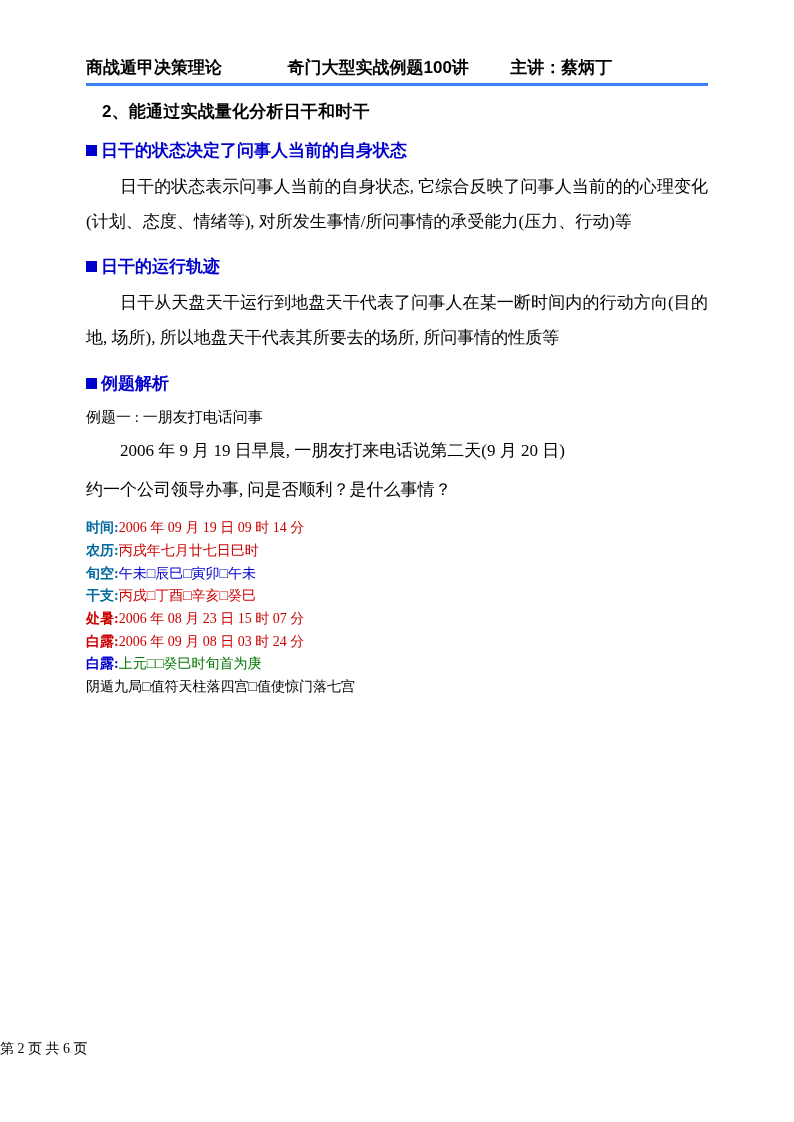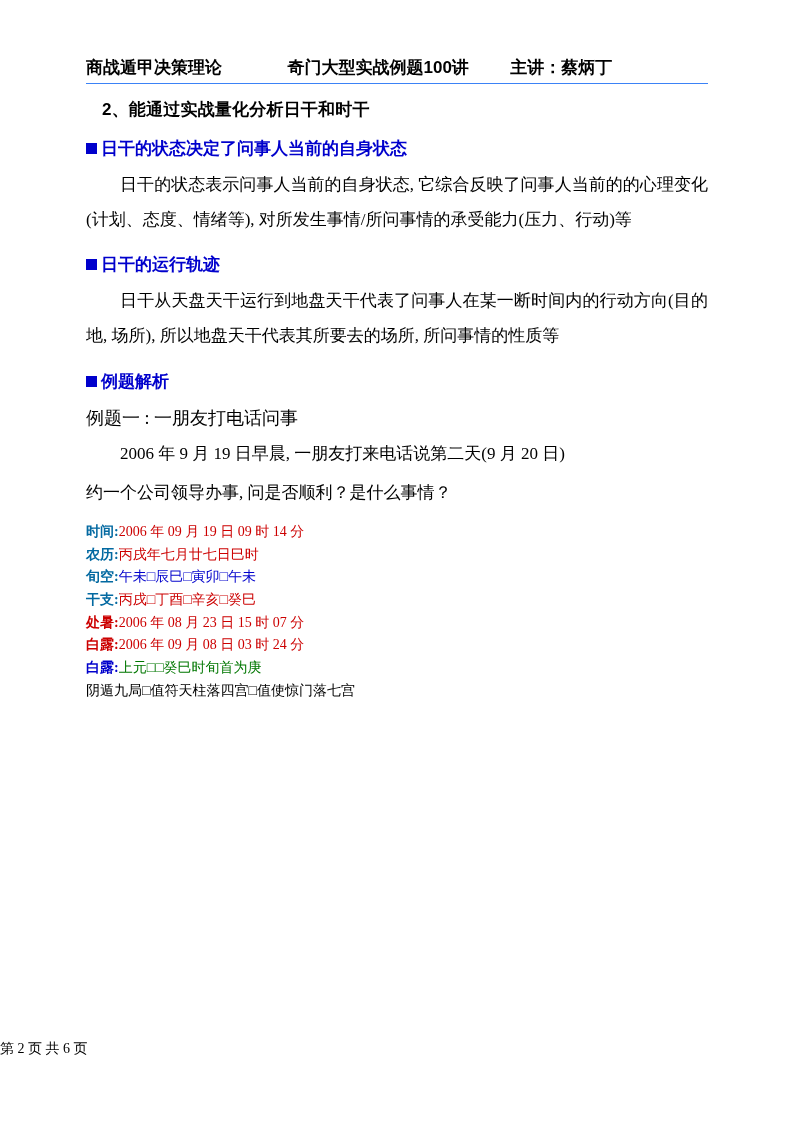--- a/index.html
+++ b/index.html
@@ -19,21 +19,21 @@
     position: absolute;
     left: 0; top: 0;
     width: 794px;
     height: 1122px;
     box-sizing: border-box;
     padding: 56px 86px 0 86px;
   }
 
   
   .header {
-    border-bottom: 1px solid #3b82f6;
+    border-bottom: 3px solid #3b82f6;
     padding-bottom: 3px;
     margin-bottom: 14px;
   }
   .header-wrap {
     font-size: 17px;
     font-weight: bold;
     font-family: "Liberation Sans", "DejaVu Sans", sans-serif;
     line-height: 1.4;
   }
 
@@ -100,21 +100,21 @@
   .para {
     font-size: 17px;
     line-height: 2.05;
     text-align: justify;
     margin: 2px 0 8px 0;
     font-family: "Liberation Serif", "DejaVu Serif", serif;
   }
   .para .ind { display: inline-block; width: 34px; }
 
   .example-line {
-    font-size: 18px;
+    font-size: 15px;
     line-height: 1.9;
     margin: 4px 0 0 0;
   }
 
   
   .datablock {
     margin-top: 10px;
     font-size: 14px;
     line-height: 1.62;
     font-family: "Liberation Serif", "DejaVu Serif", serif;

